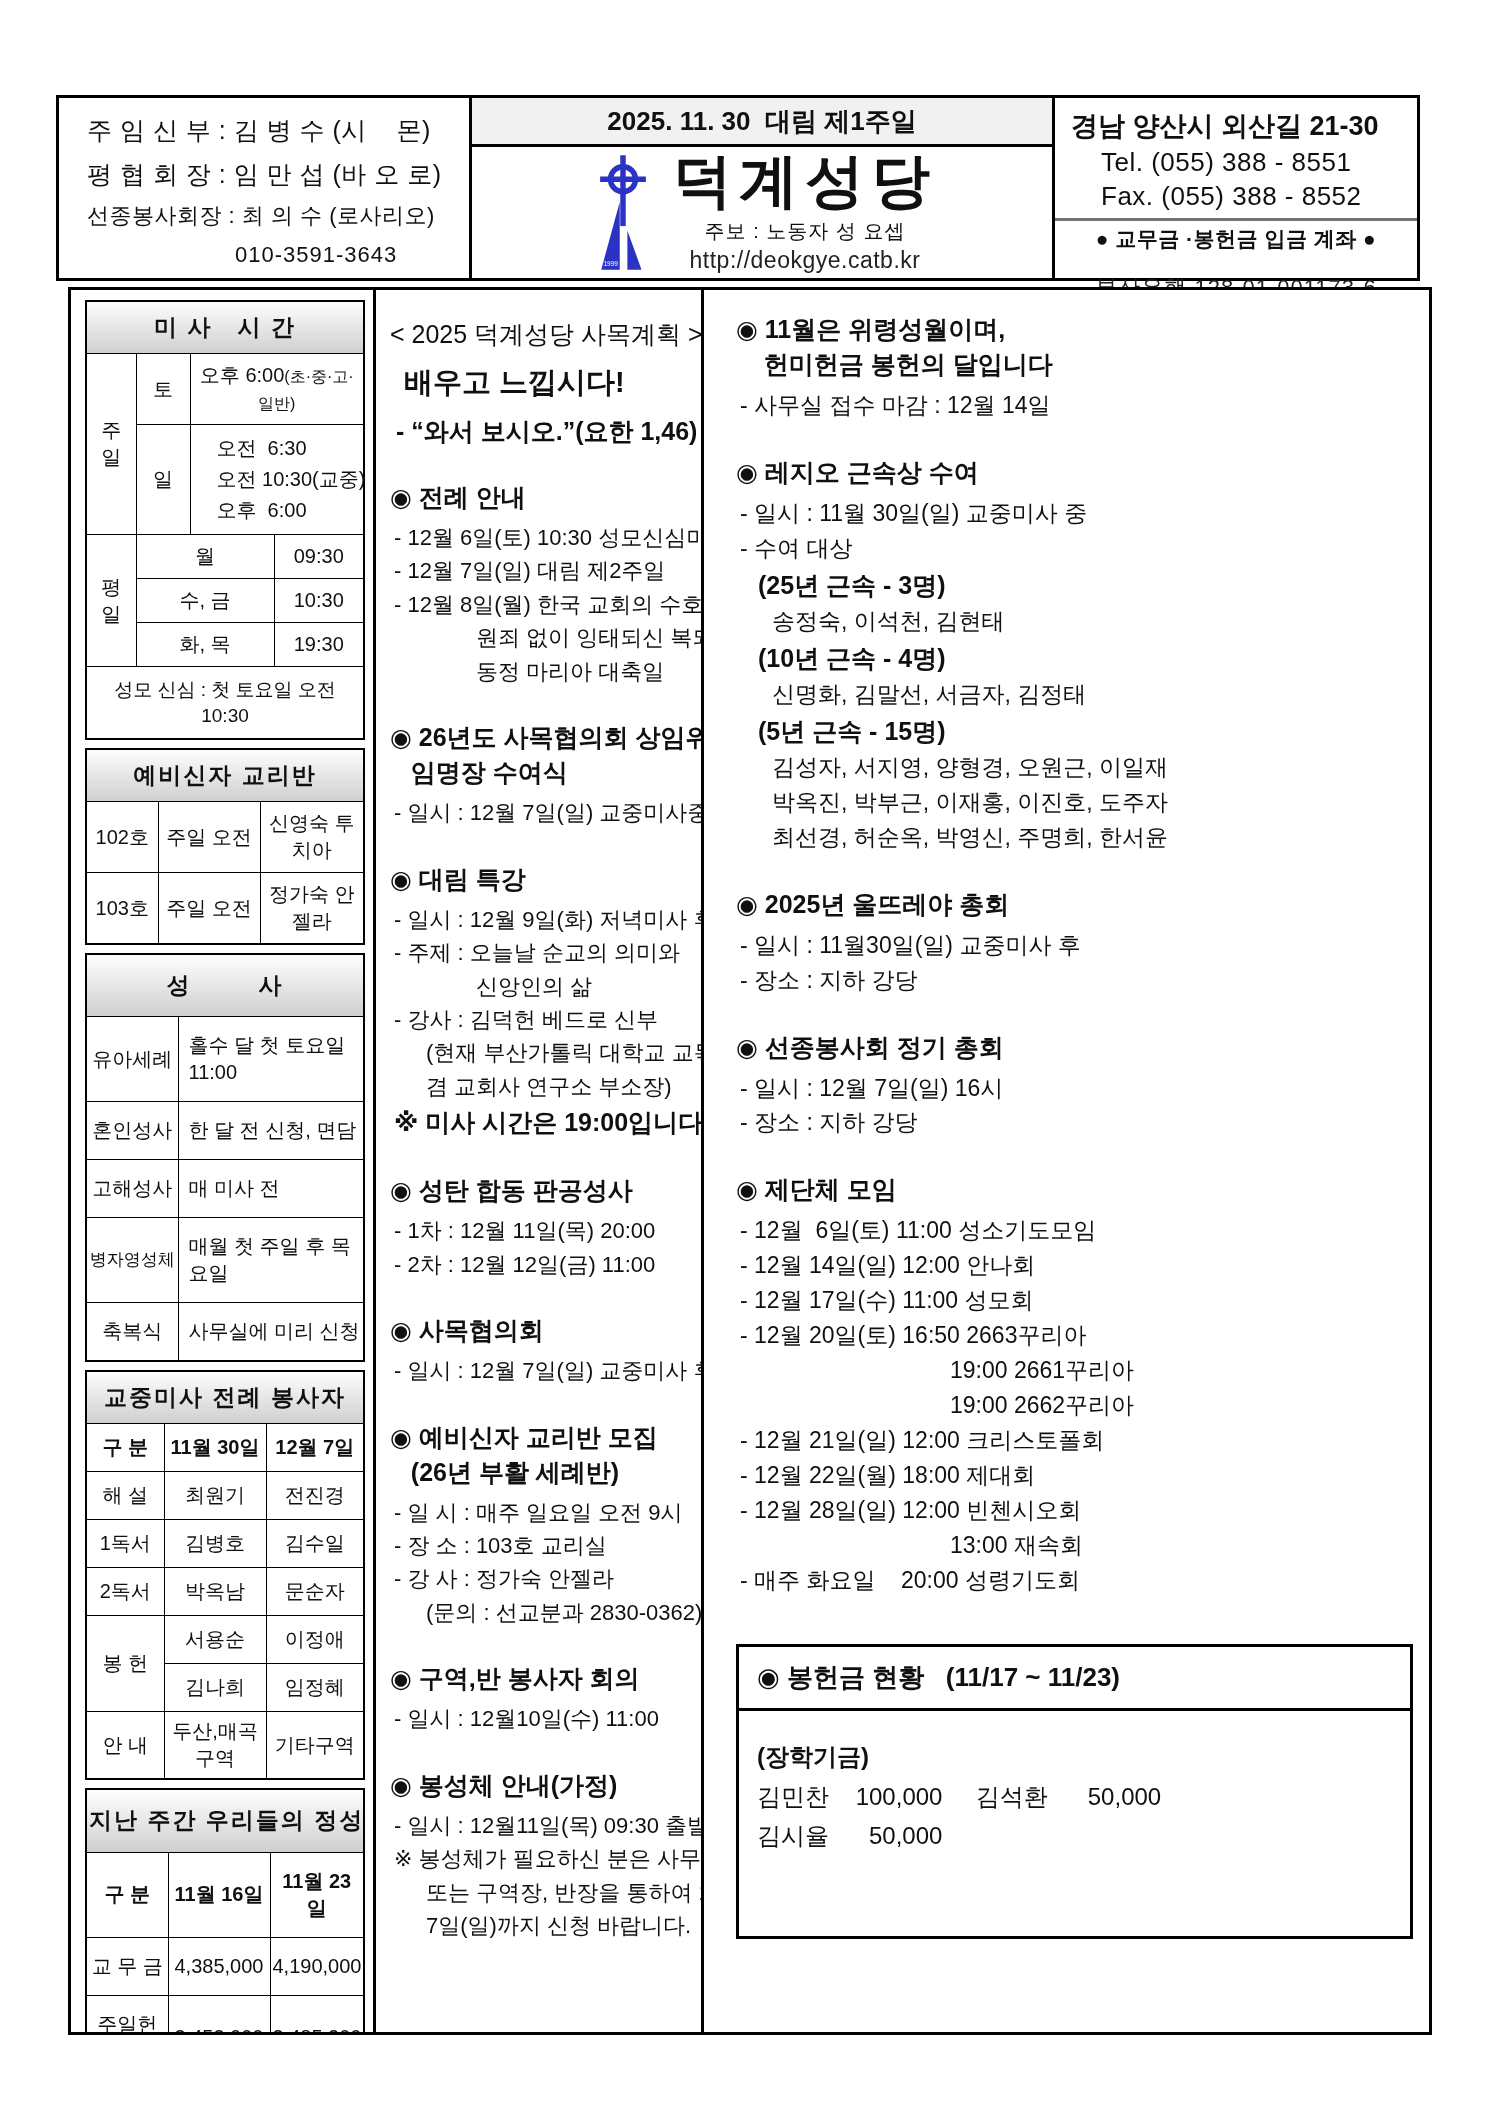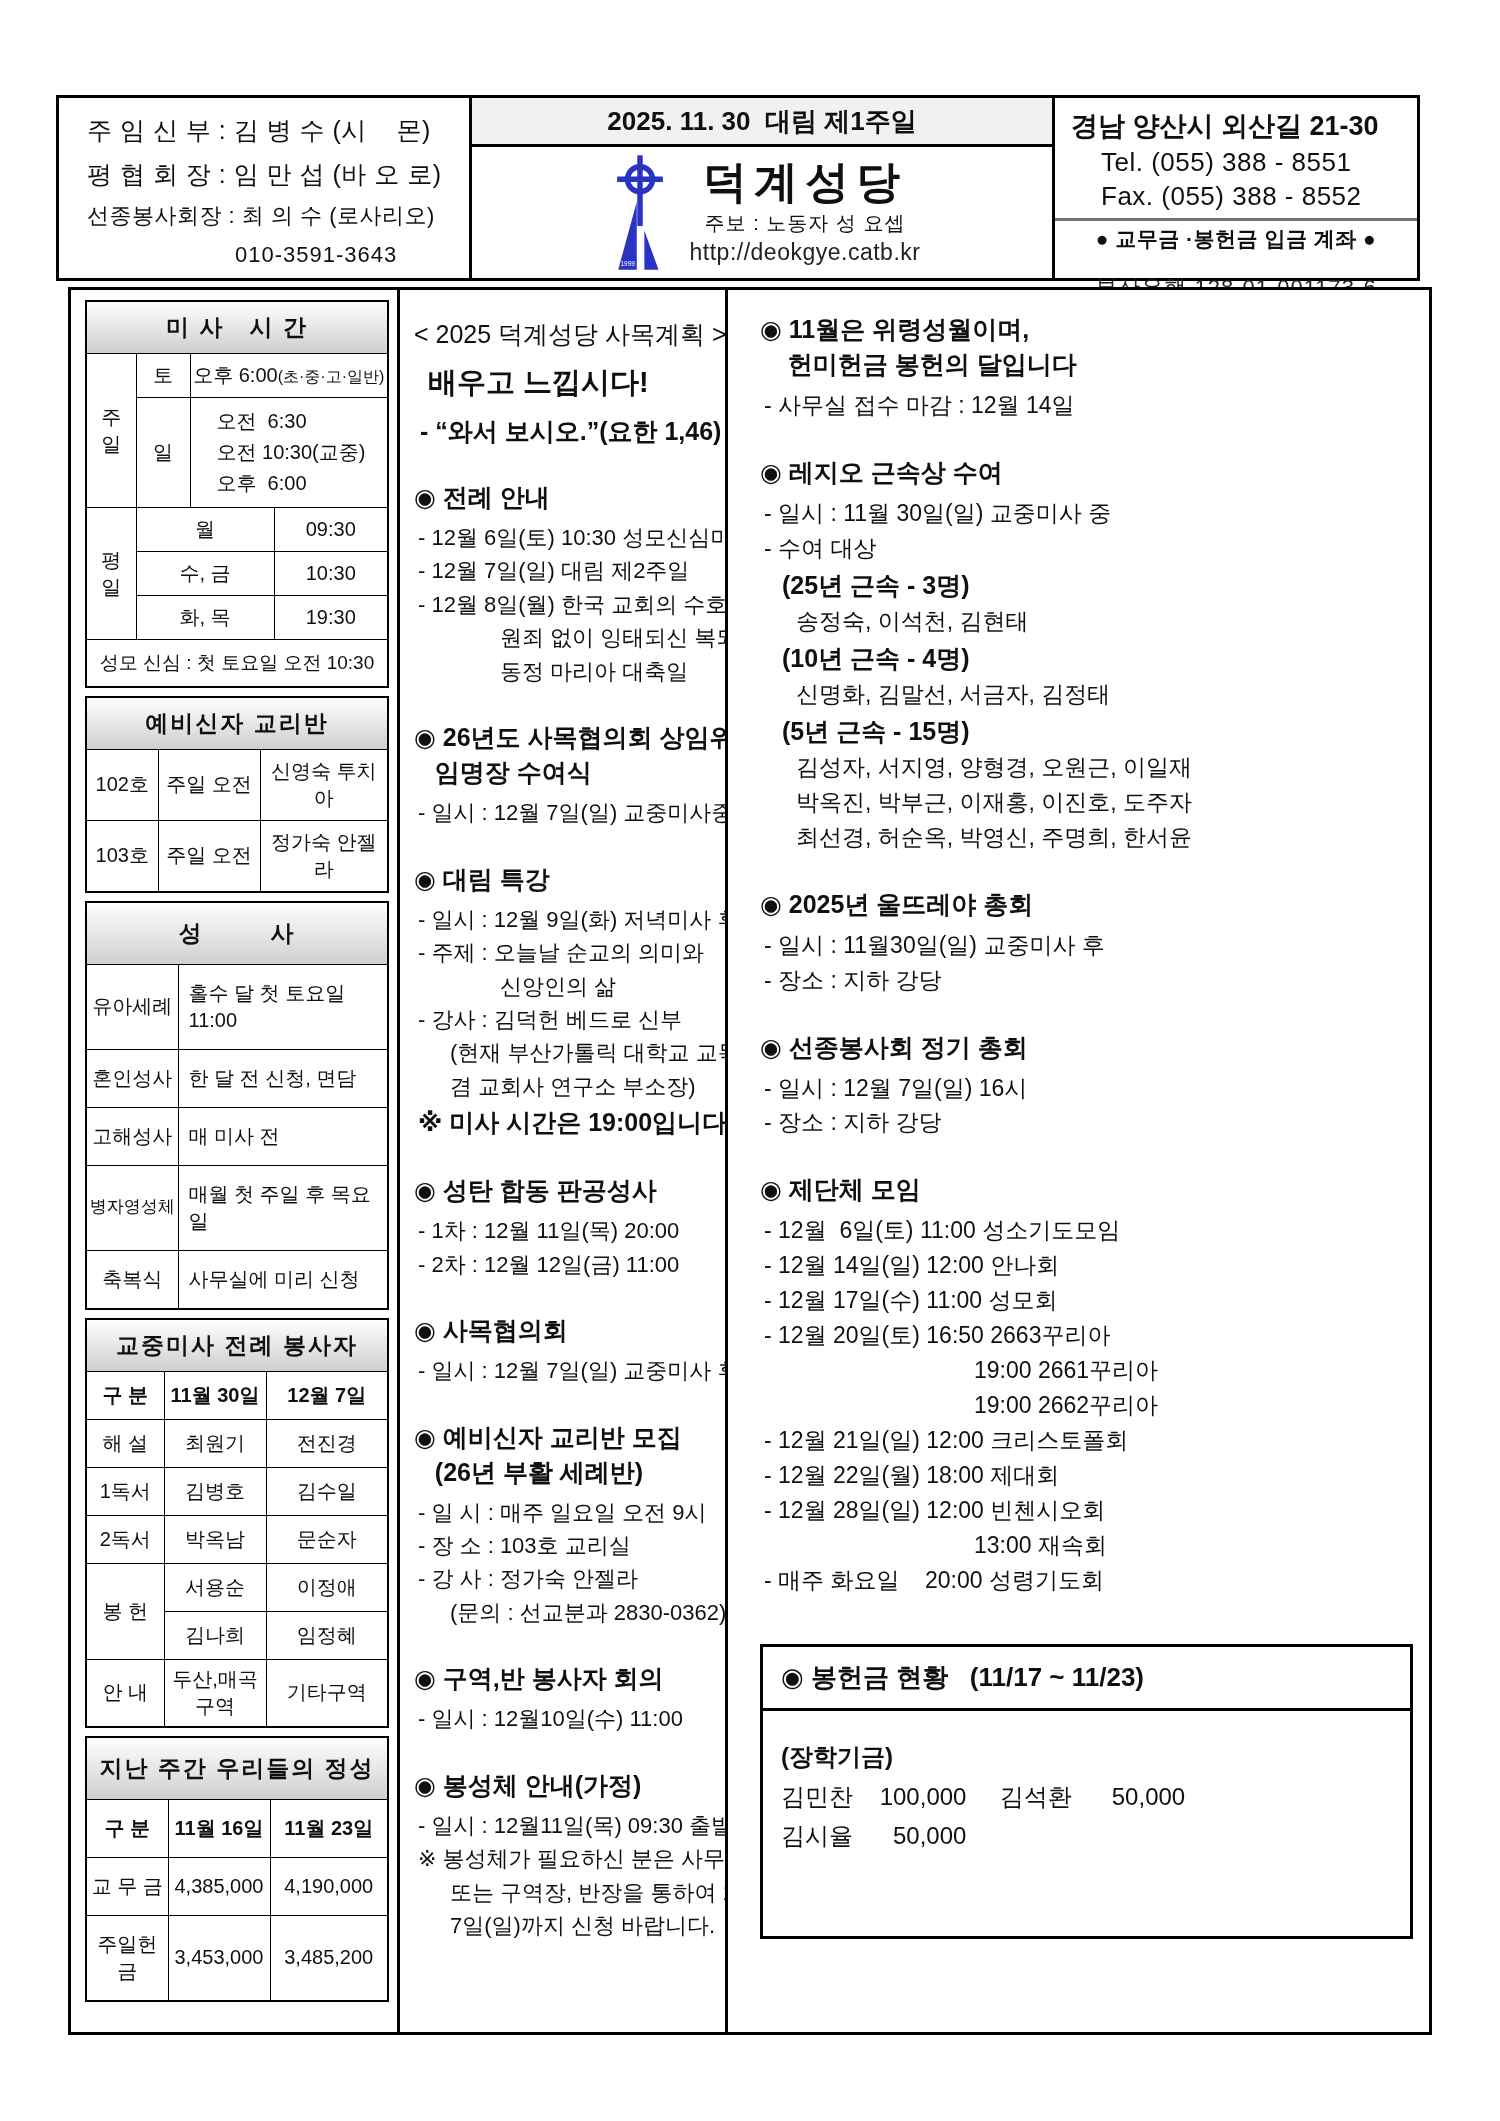--- a/index.html
+++ b/index.html
@@ -15,36 +15,36 @@
     border:3px solid #000; display:flex; background:#fff; }
   .mh-left { width:410px; padding:16px 4px 10px 28px; display:flex; flex-direction:column; justify-content:space-between; }
   .staff-line { font-size:25px; white-space:pre; letter-spacing:0.5px; }
   .staff-line.small { font-size:22px; }
   .phone { font-size:22px; margin-left:148px; letter-spacing:1px; }
   .mh-center { width:586px; border-left:3px solid #000; border-right:3px solid #000; display:flex; flex-direction:column; }
   .date-bar { height:49px; background:#f1f1f1; border-bottom:3px solid #000;
     display:flex; align-items:center; justify-content:center; font-size:26px; font-weight:600; white-space:pre; }
   .brand { flex:1; display:flex; align-items:center; justify-content:center; gap:14px; padding:4px 2px; }
   .brand-text { display:flex; flex-direction:column; align-items:center; }
-  .church-name { font-size:44px; font-weight:800; letter-spacing:7px; line-height:1.05; }
+  .church-name { font-size:59px; font-weight:800; letter-spacing:7px; line-height:1.05; }
   .patron { font-size:20px; margin-top:5px; letter-spacing:1px; }
   .website { font-size:23px; margin-top:2px; letter-spacing:0.5px; color:#222; }
   .mh-right { flex:1; display:flex; flex-direction:column; }
   .addr-block { padding:10px 10px 6px 16px;border-radius:8px; }
   .addr { font-size:27px; font-weight:600; white-space:pre; }
   .telfax { font-size:26px; margin:3px 0 0 30px; white-space:pre; letter-spacing:0.5px; }
   .account-block { border-top:3px solid #737373; flex:1; padding:4px 8px 4px; text-align:center; }
   .acc-title { font-size:21px; font-weight:700; letter-spacing:0.5px; }
   .acc-num { font-size:22px; margin-top:20px; letter-spacing:1px; color:#222; }
   .acc-note { font-size:19px; margin-top:2px; color:#333; }
 
   
   #main { position:absolute; left:68px; top:287px; width:1364px; height:1748px;
     border:3px solid #000; display:flex; background:#fff; }
-  .col-left  { width:326px; padding:10px 8px 0 14px; overflow:hidden; }
+  .col-left  { width:302px; padding:10px 8px 0 14px; overflow:hidden; }
   .col-mid   { width:331px; border-left:3px solid #000; border-right:3px solid #000;
     padding:24px 8px 0 14px; overflow:hidden; }
   .col-right { flex:1; padding:22px 16px 0 32px; overflow:hidden; }
 
   
   table.tbl { width:100%; border-collapse:collapse; border:2.5px solid #000;
     margin-bottom:8px; table-layout:fixed; }
   .tbl td { border:1.5px solid #000; text-align:center; vertical-align:middle;
     font-size:20px; line-height:1.35; padding:8px 2px; }
   .tbl .th { background:linear-gradient(180deg,#fefefe 0%,#cfcfcf 100%);

